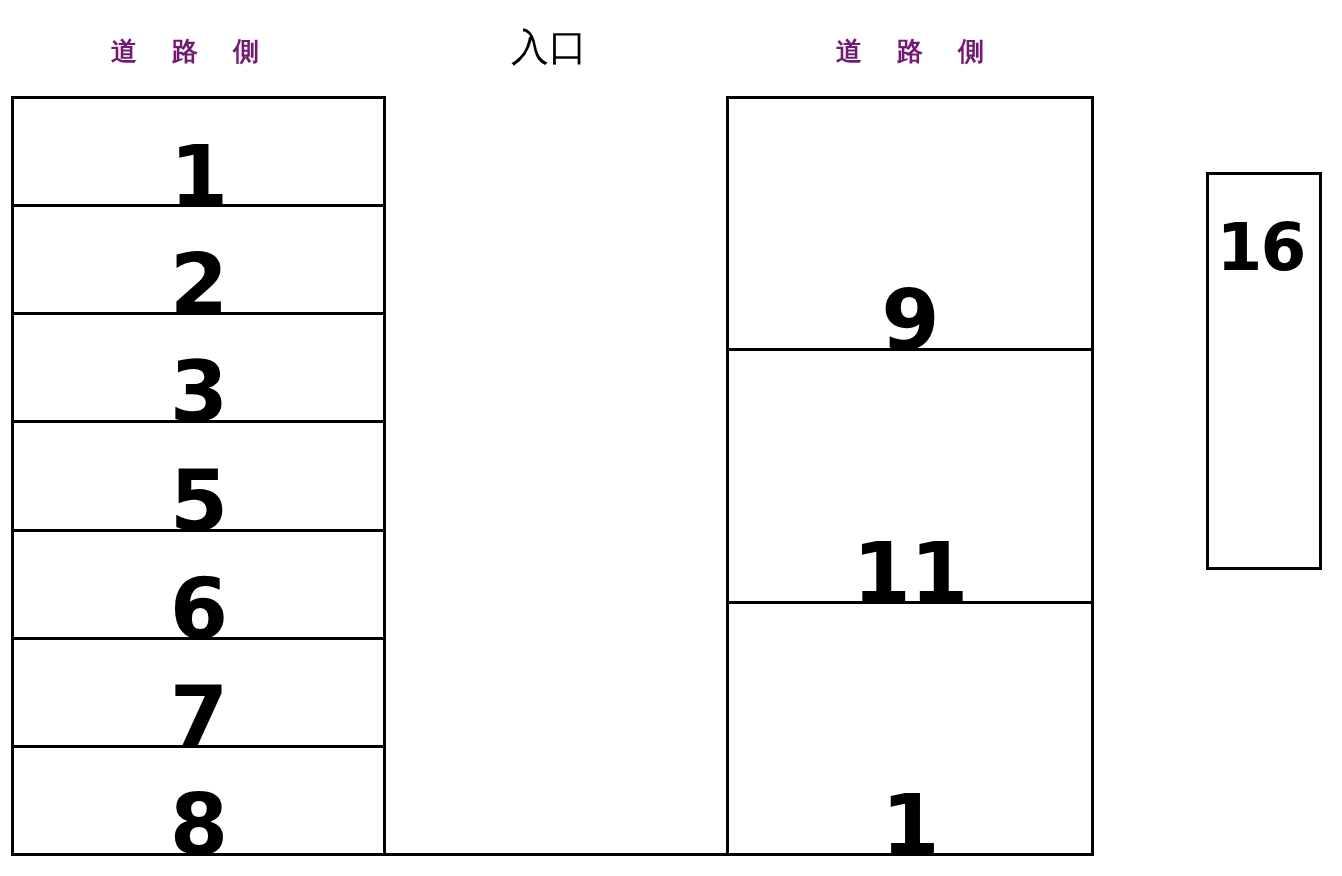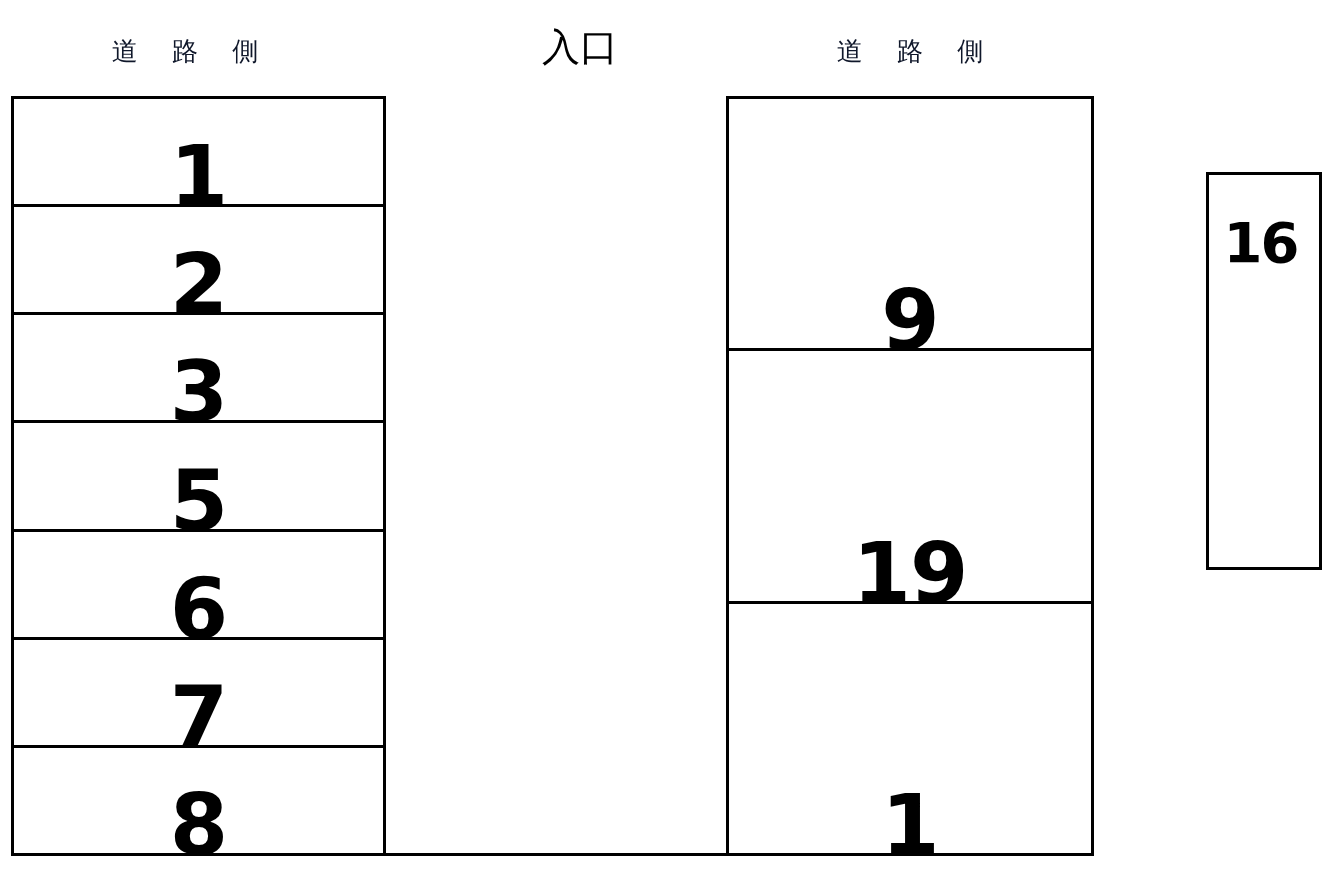--- a/index.html
+++ b/index.html
@@ -17,37 +17,37 @@
     position: relative;
     width: 1342px;
     height: 876px;
     background: #ffffff;
     overflow: hidden;
   }
 
   
   .header-label {
     position: absolute;
-    font-weight: normal;
+    font-weight: bold;
     white-space: nowrap;
-    color: #0f172a;
+    color: #701a75;
     line-height: 1;
   }
   .header-roadside {
     font-size: 26px;
     letter-spacing: 13px;
     text-indent: 13px;
     text-align: center;
     font-family: "DejaVu Sans", "Liberation Sans", sans-serif;
   }
   #header-left  { left: 60px;  top: 38px; width: 250px; }
   #header-right { left: 785px; top: 38px; width: 250px; }
 
   #header-entrance {
-    left: 490px;
+    left: 459px;
     top: 28px;
     width: 180px;
     font-size: 38px;
     font-weight: normal;
     text-align: center;
     letter-spacing: 0px;
     font-family: "DejaVu Sans", "Liberation Sans", sans-serif;
     color: #000000;
   }
 
@@ -97,21 +97,21 @@
     box-sizing: border-box;
     border: 3px solid #000000;
     background: #ffffff;
   }
   #stall-16-number {
     position: absolute;
     left: -9px;
     right: -2px;
     top: 40px;
     text-align: center;
-    font-size: 56px;
+    font-size: 66px;
     font-weight: bold;
     line-height: 1;
     letter-spacing: -2px;
     color: #000000;
     font-family: "DejaVu Sans", "Liberation Sans", sans-serif;
     white-space: nowrap;
   }
 
   
   #bottom-boundary-line {
@@ -156,21 +156,21 @@
     <div class="stall-cell">
       <span class="stall-number">8</span>
     </div>
   </div>
 
   <div class="stall-column" id="column-right">
     <div class="stall-cell">
       <span class="stall-number">9</span>
     </div>
     <div class="stall-cell">
-      <span class="stall-number">19</span>
+      <span class="stall-number">11</span>
     </div>
     <div class="stall-cell">
       <span class="stall-number">1</span>
     </div>
   </div>
 
   <div id="stall-16-box">
     <span id="stall-16-number">16</span>
   </div>
 

